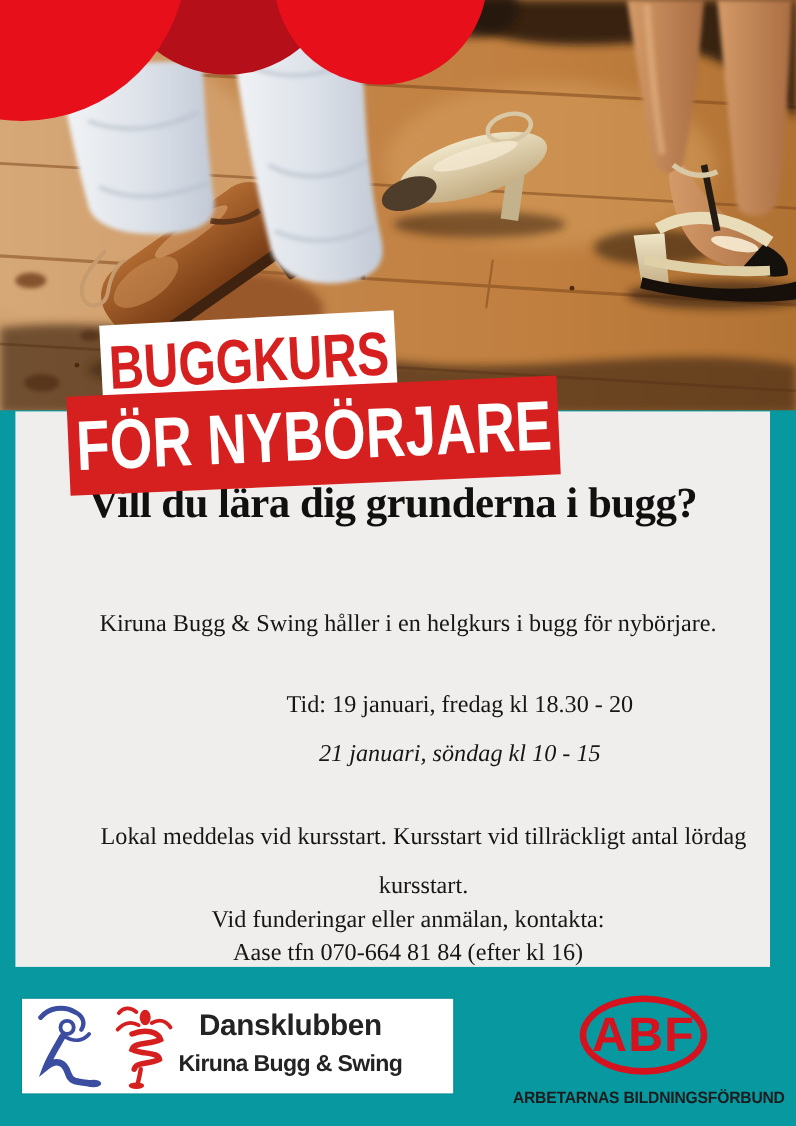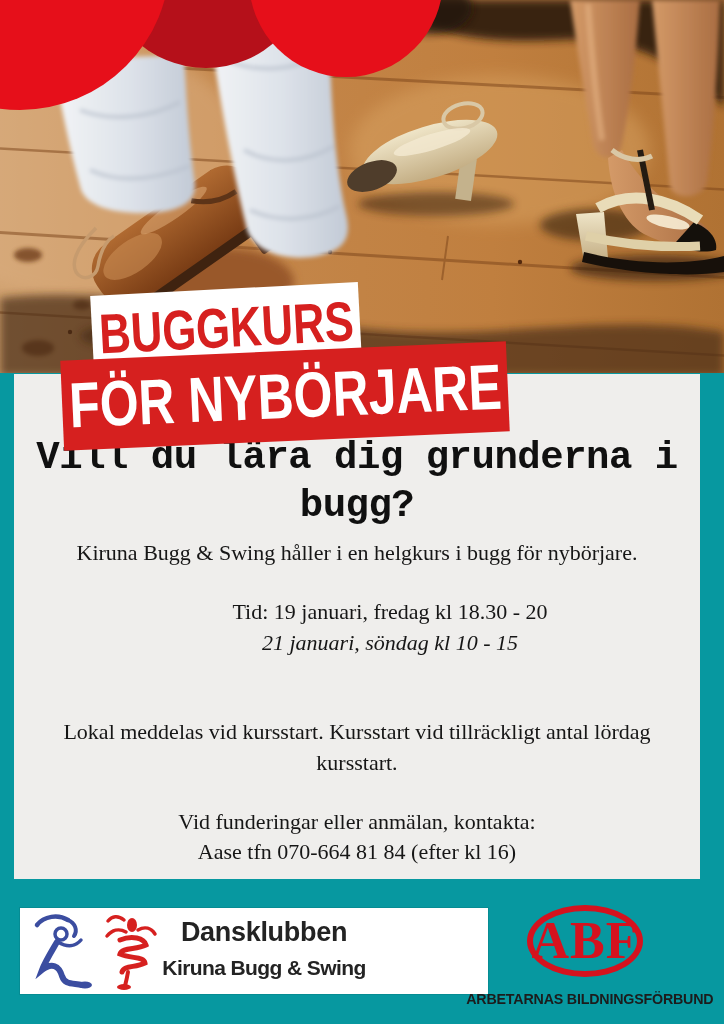--- a/index.html
+++ b/index.html
@@ -11,25 +11,25 @@
   
   .photo{position:absolute;left:0;top:0;width:724px;height:376px;z-index:0;display:block;}
   
   .teal-bg{position:absolute;left:0;top:373px;width:724px;height:651px;background:var(--teal,#0798a0);z-index:1;}
   .content-box{
     position:absolute;left:14px;top:374px;width:686px;height:505px;
     background:var(--panel,#efeeec);z-index:2;
   }
   .content-box .heading{
     position:absolute;top:60px;left:0;width:100%;margin:0;text-align:center;
-    font-family:Liberation Mono, monospace;
+    font-family:Liberation Serif, serif;
     font-weight:700;font-size:39px;line-height:48px;color:#101010;letter-spacing:-.5px;
   }
   .txt{
-    position:absolute;left:0;width:100%;margin:0;text-align:center;
+    position:absolute;left:0;width:100%;margin:14px;text-align:center;
     font-family:"Liberation Serif","DejaVu Serif",serif;
     font-size:22px;line-height:31px;color:#161616;
   }
   .intro{top:163px;}
   .schedule{top:222px;padding-left:33px;}
   .location{top:342px;}
   .contact-intro{top:432px;}
   .contact-phone{top:462px;}
   
   .banner{position:absolute;display:flex;align-items:center;justify-content:center;z-index:3;}
@@ -42,37 +42,37 @@
     transform:rotate(-3deg);
   }
   .banner-white span{font-size:56px;color:var(--accent-red,#d6201f);}
   .banner-red{
     left:62px;top:351px;width:446px;height:90px;
     background:var(--accent-red,#d6201f);transform:rotate(-2.5deg);
   }
   .banner-red span{font-size:64px;color:#ffffff;}
   
   .club-box{
-    position:absolute;left:20px;top:908px;width:468px;height:86px;background:#ffffff;
+    position:absolute;left:20px;top:908px;width:392px;height:86px;background:#ffffff;
     z-index:2;box-shadow:0 0 0 1px rgba(0,0,0,.08);
   }
   .club-box .dancers{position:absolute;left:8px;top:4px;width:170px;height:78px;}
   .club-text{
     position:absolute;left:96px;top:7px;width:296px;text-align:center;color:#232323;
   }
   .club-text .l1{font-size:27px;font-weight:700;line-height:34px;letter-spacing:-.3px;}
   .club-text .l2{font-size:21px;font-weight:700;line-height:38px;letter-spacing:-.6px;}
   .abf{position:absolute;left:460px;top:905px;width:250px;z-index:2;text-align:center;}
   .abf-oval{
     margin:0 auto;width:104px;height:60px;border:6px solid #d5121e;border-radius:50%;
     display:flex;align-items:center;justify-content:center;background:transparent;
   }
   .abf-oval span{
-    font-family:Liberation Serif, serif;
-    font-weight:700;font-size:52px;color:#d5121e;letter-spacing:1px;line-height:1;
+    font-family:Liberation Sans, sans-serif;
+    font-weight:700;font-size:44px;color:#d5121e;letter-spacing:1px;line-height:1;
   }
   .abf-caption{
     margin-top:13px;font-size:15px;font-weight:700;color:#1c1c1c;
     letter-spacing:-.2px;transform:scaleX(.95);white-space:nowrap;
   }
 </style>
 </head>
 <body>
 
 <div class="poster">

